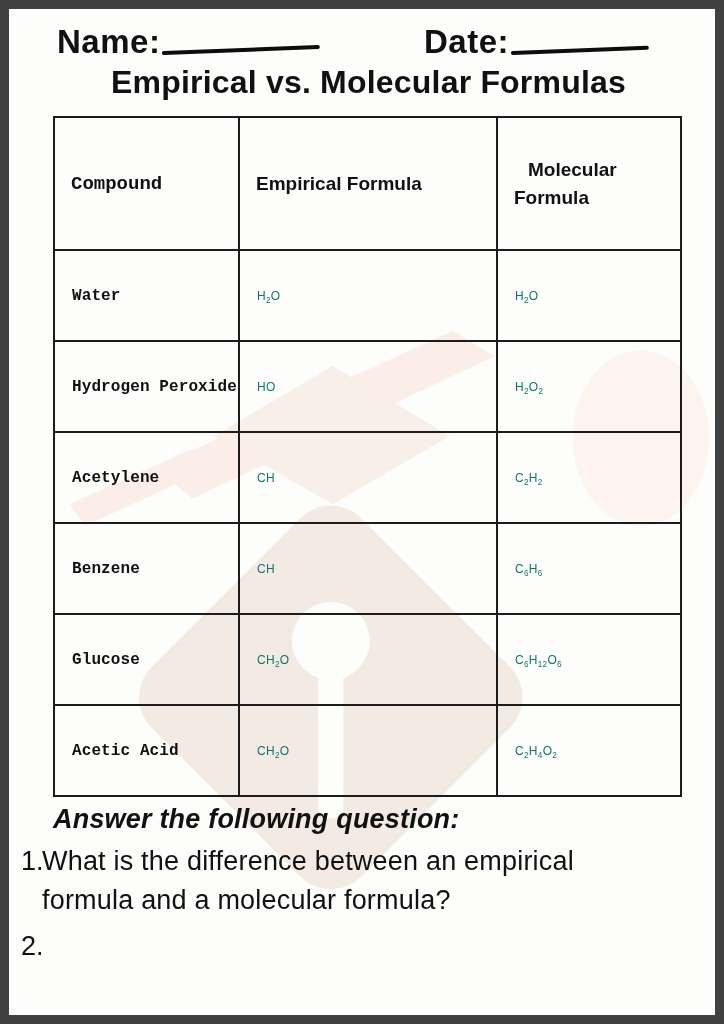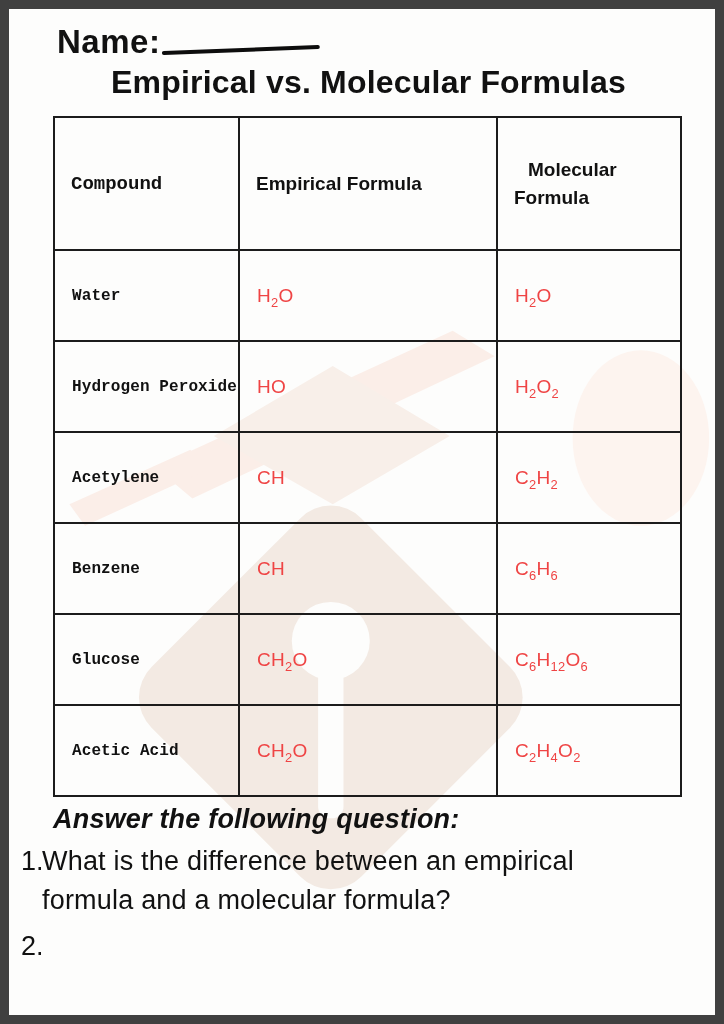--- a/index.html
+++ b/index.html
@@ -88,23 +88,23 @@
     height: 87px;
     padding-left: 17px;
     border-radius: 17px;
   }
   td.col-compound {
     font-size: 16px;
     font-weight: 700;
     letter-spacing: 0.1px;
   }
   td.formula {
-    font-size: 19px;
+    font-size: 12px;
     font-weight: 400;
-    color: #ef4444;
+    color: #0f766e;
     letter-spacing: 0.3px;
   }
   td.formula sub { font-size: 0.68em; line-height: 0; }
   
   .questions { margin-top: 7px; }
   .questions-heading {
     font-size: 27px;
     font-weight: 700;
     margin-left: 44px;
     letter-spacing: 0.2px;
@@ -146,20 +146,24 @@
     <rect x="317" y="650" width="26" height="180" rx="12" fill="#fdfdfc"></rect>
   </svg>
 
   <div class="content">
 
     <div class="id-row">
       <div class="id-field">
         <span class="id-label">Name:</span>
         <span class="blank-line name"></span>
       </div>
+      <div class="id-field">
+        <span class="id-label">Date:</span>
+        <span class="blank-line date"></span>
+      </div>
     </div>
 
     <div class="worksheet-title">Empirical vs. Molecular Formulas</div>
 
     <table class="formulas">
       <thead>
         <tr>
           <th class="col-compound">Compound</th>
           <th class="col-empirical">Empirical Formula</th>
           <th class="col-molecular">

